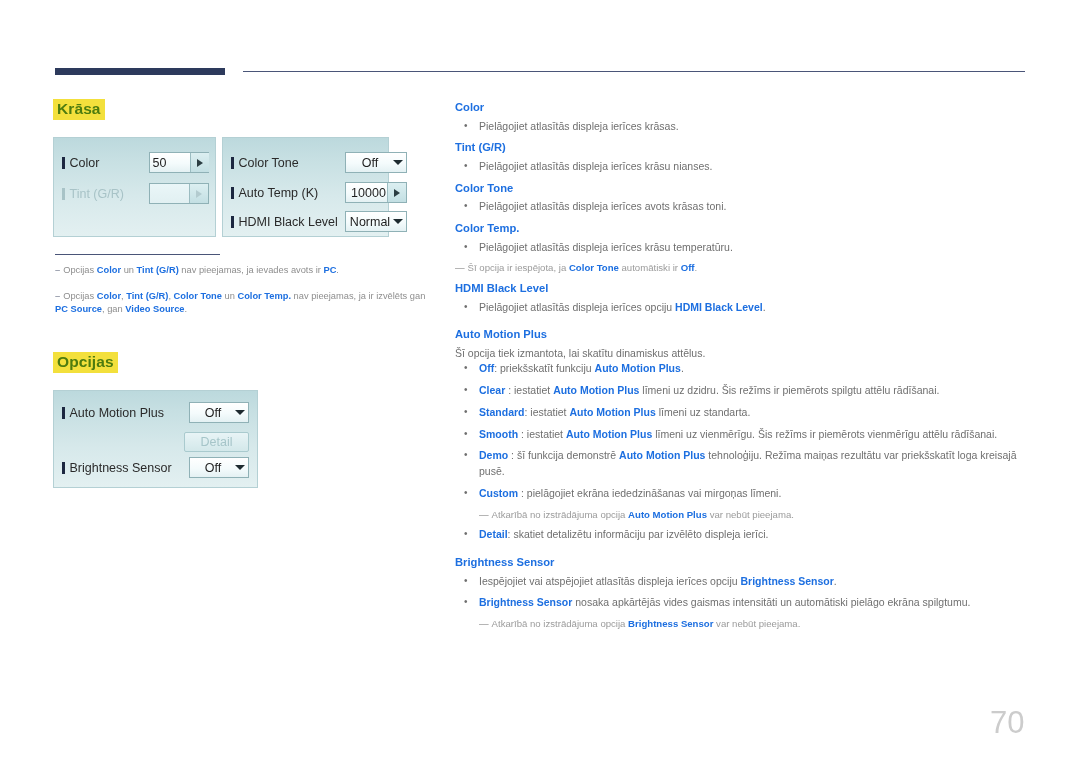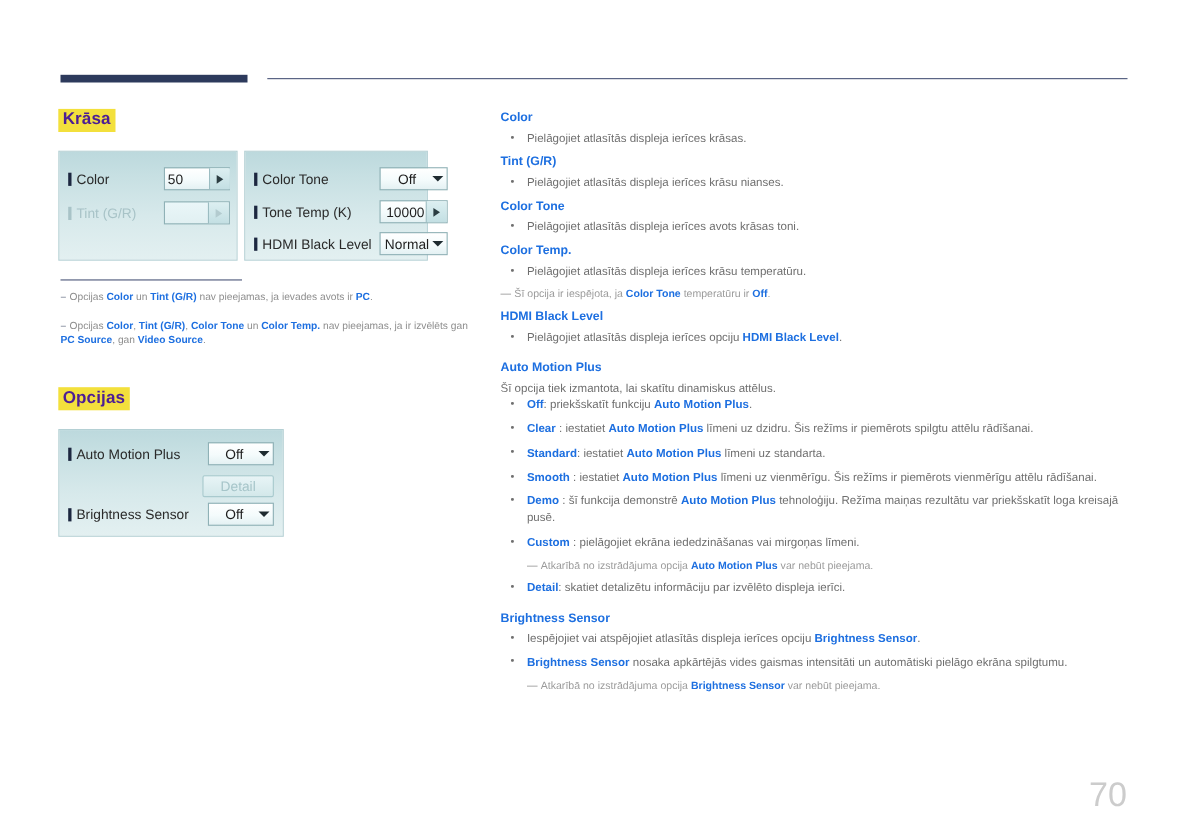--- a/index.html
+++ b/index.html
@@ -32,21 +32,21 @@
     width: 782px;
     height: 1px;
     background: #4a5578;
   }
 
   
   .sec-head {
     position: absolute;
     font-size: 15.5px;
     font-weight: bold;
-    color: #4c1d95;
+    color: #4d7c0f;
     background: #f3e03c;
     padding: 1px 4px 2px 4px;
     letter-spacing: 0.1px;
     line-height: 1.15;
   }
   #head-krasa  { left: 53px; top: 99px; }
   #head-opcijas{ left: 53px; top: 352px; }
 
   
   .osd {
@@ -263,21 +263,21 @@
   <span class="osd-label">Color Tone</span>
 </div>
 <div class="osd-field" style="left:345px; top:152px; width:62px;">
   <span class="val">Off</span>
   <span class="caret">
       <i></i>
     </span>
 </div>
 
 <div class="osd-row" style="left:231px; top:182px;">
-  <span class="osd-label">Tone Temp (K)</span>
+  <span class="osd-label">Auto Temp (K)</span>
 </div>
 <div class="osd-field" style="left:345px; top:182px; width:62px;">
   <span class="val">10000</span>
   <span class="spin">
       <i></i>
     </span>
 </div>
 
 <div class="osd-row" style="left:231px; top:211px;">
   <span class="osd-label">HDMI Black Level</span>
@@ -329,21 +329,21 @@
 
 <div class="rcol" id="right-column">
     <div class="r-head"><span class="b">Color</span></div>
     <div class="r-li"><span>Pielāgojiet atlasītās displeja ierīces krāsas.</span></div>
     <div class="r-head"><span class="b">Tint (G/R)</span></div>
     <div class="r-li"><span>Pielāgojiet atlasītās displeja ierīces krāsu nianses.</span></div>
     <div class="r-head"><span class="b">Color Tone</span></div>
     <div class="r-li"><span>Pielāgojiet atlasītās displeja ierīces avots krāsas toni.</span></div>
     <div class="r-head"><span class="b">Color Temp.</span></div>
     <div class="r-li"><span>Pielāgojiet atlasītās displeja ierīces krāsu temperatūru.</span></div>
-    <div class="r-sub"><span class="dash">―</span><span>Šī opcija ir iespējota, ja </span><span class="b">Color Tone</span><span> temperatūru ir </span><span class="b">Off</span><span>.</span></div>
+    <div class="r-sub"><span class="dash">―</span><span>Šī opcija ir iespējota, ja </span><span class="b">Color Tone</span><span> automātiski ir </span><span class="b">Off</span><span>.</span></div>
     <div class="r-head"><span class="b">HDMI Black Level</span></div>
     <div class="r-li"><span>Pielāgojiet atlasītās displeja ierīces opciju </span><span class="b">HDMI Black Level</span><span>.</span></div>
     <div class="r-head sp"><span class="b">Auto Motion Plus</span></div>
     <div class="r-para"><span>Šī opcija tiek izmantota, lai skatītu dinamiskus attēlus.</span></div>
     <div class="r-li"><span class="b">Off</span><span>: priekšskatīt funkciju </span><span class="b">Auto Motion Plus</span><span>.</span></div>
     <div class="r-li"><span class="b">Clear</span><span> : iestatiet </span><span class="b">Auto Motion Plus</span><span> līmeni uz dzidru. Šis režīms ir piemērots spilgtu attēlu rādīšanai.</span></div>
     <div class="r-li"><span class="b">Standard</span><span>: iestatiet </span><span class="b">Auto Motion Plus</span><span> līmeni uz standarta.</span></div>
     <div class="r-li"><span class="b">Smooth</span><span> : iestatiet </span><span class="b">Auto Motion Plus</span><span> līmeni uz vienmērīgu. Šis režīms ir piemērots vienmērīgu attēlu rādīšanai.</span></div>
     <div class="r-li"><span class="b">Demo</span><span> : šī funkcija demonstrē </span><span class="b">Auto Motion Plus</span><span> tehnoloģiju. Režīma maiņas rezultātu var priekšskatīt loga kreisajā pusē.</span></div>
     <div class="r-li"><span class="b">Custom</span><span> : pielāgojiet ekrāna iededzināšanas vai mirgoņas līmeni.</span></div>

